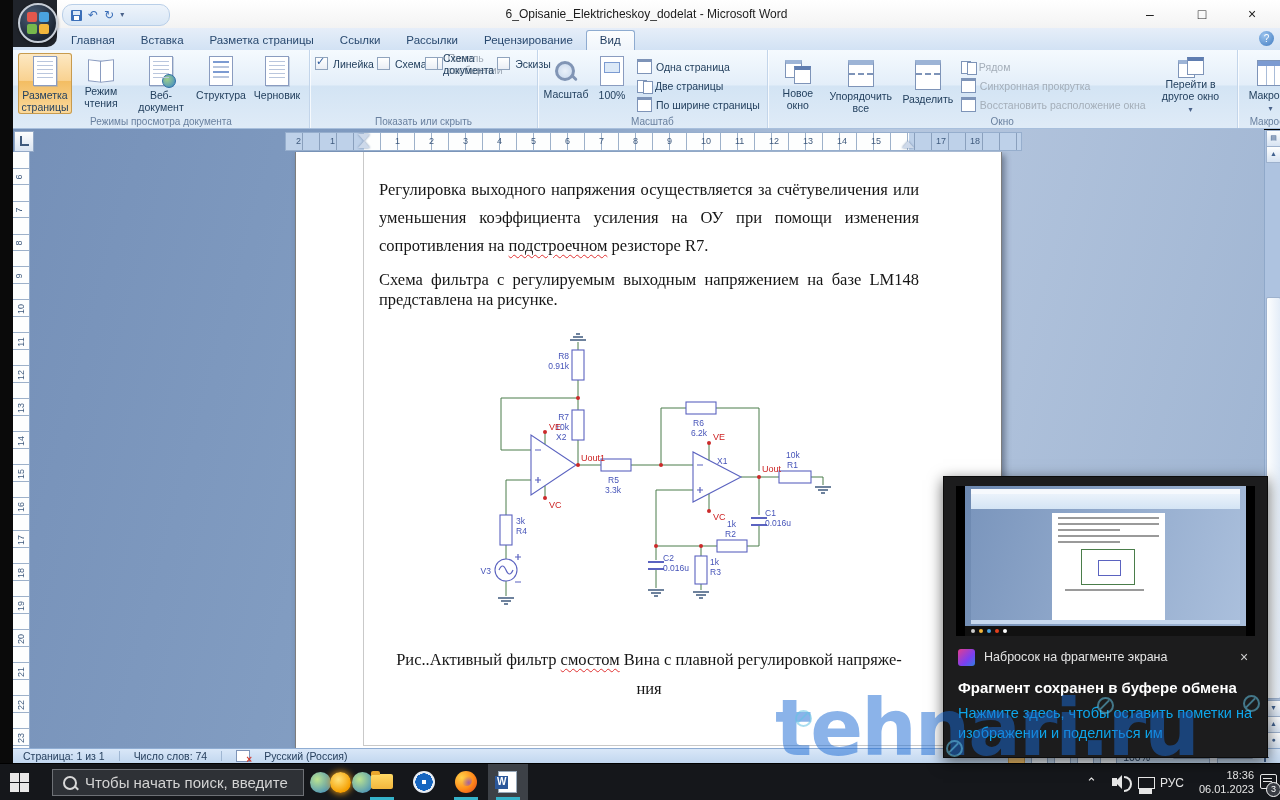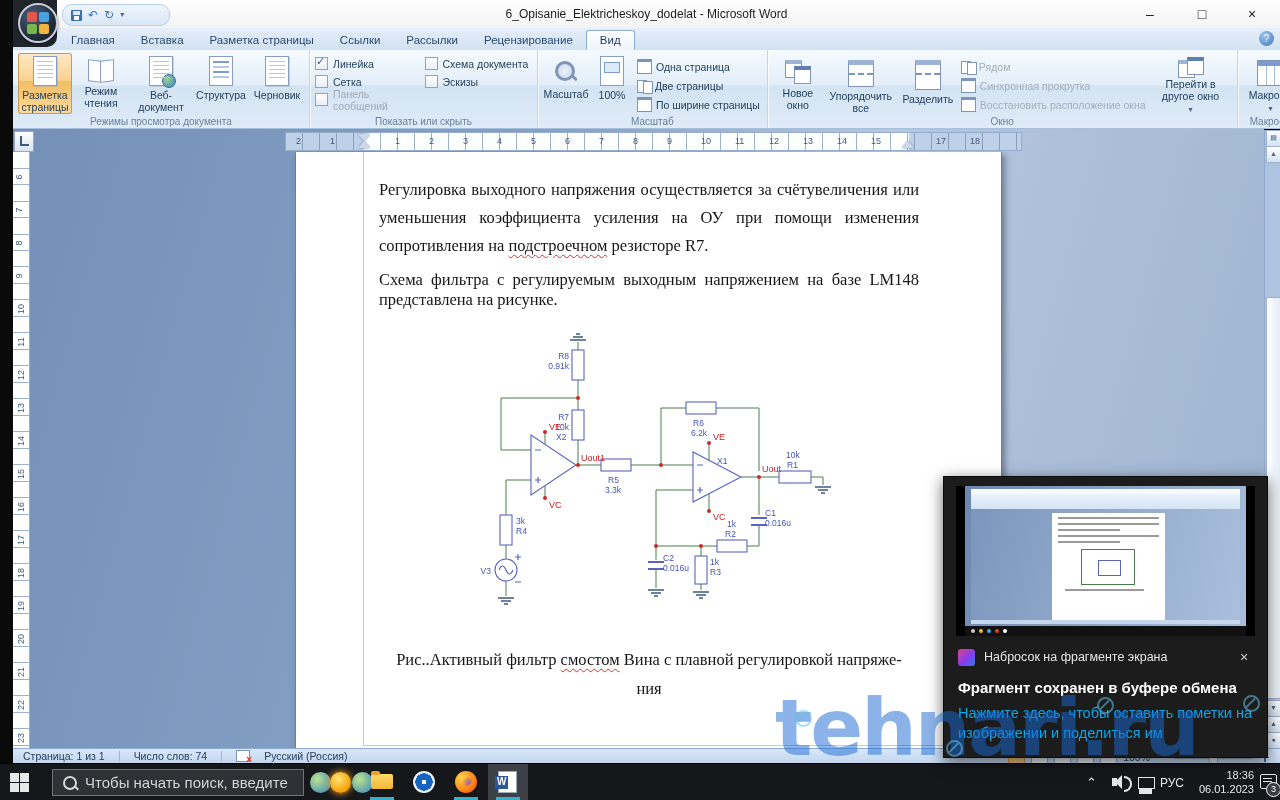--- a/index.html
+++ b/index.html
@@ -42,21 +42,21 @@
   .ic-page{width:22px;height:28px;background:#fff;border:1px solid #8a9cc0;position:relative;box-shadow:1px 1px 0 rgba(140,160,190,.4);}
   .ic-page:after{content:"";position:absolute;left:3px;right:3px;top:4px;height:18px;
       background:repeating-linear-gradient(#b9c6dd 0 1px,transparent 1px 4px);}
   .ic-book{width:26px;height:22px;position:relative;margin-top:4px;}
   .ic-book:before,.ic-book:after{content:"";position:absolute;top:0;width:12px;height:20px;background:#fff;border:1px solid #8a9cc0;}
   .ic-book:before{left:0;transform:skewY(6deg);} .ic-book:after{right:0;transform:skewY(-6deg);}
   .ic-globe{position:absolute;right:-4px;bottom:-3px;width:12px;height:12px;border-radius:50%;background:radial-gradient(circle at 35% 35%,#9fd08a,#3a86c8);border:1px solid #2e6da4;}
   .ic-outline{width:22px;height:28px;background:#fff;border:1px solid #8a9cc0;position:relative;}
   .ic-outline:after{content:"";position:absolute;left:3px;top:4px;width:16px;height:20px;
       background:linear-gradient(#7c9bd1 0 2px,transparent 2px 5px,#b9c6dd 5px 7px,transparent 7px 10px,#7c9bd1 10px 12px,transparent 12px 15px,#b9c6dd 15px 17px,transparent 17px 100%);}
-  .chkcol{display:flex;flex-direction:column;gap:3px;padding-top:3px;}
+  .chkcol{display:flex;flex-direction:row;gap:3px;padding-top:3px;}
   .chkrow{display:flex;align-items:center;gap:5px;font-size:10.5px;color:#24415f;height:15px;}
   .chkrow.disabled{color:#9fa9b5;}
   .cb{width:11px;height:11px;border:1px solid #8fa3bd;background:linear-gradient(#fff,#e9eef5);position:relative;flex:0 0 auto;}
   .cb.checked:after{content:"✓";position:absolute;left:0px;top:-3px;font-size:11px;color:#2d5c9e;}
   .smallrow{display:flex;align-items:center;gap:4px;font-size:10.5px;color:#24415f;height:19px;padding:0 2px;white-space:nowrap;}
   .smallrow.disabled{color:#a4aeb9;}
   .mini-win{width:13px;height:11px;border:1px solid #7e94b8;background:#fff;border-top:3px solid #7e94b8;flex:0 0 auto;}
   .mini-pages{width:14px;height:12px;position:relative;flex:0 0 auto;}
   .mini-pages:before,.mini-pages:after{content:"";position:absolute;width:8px;height:11px;background:#fff;border:1px solid #7e94b8;}
   .mini-pages:before{left:0;top:0;} .mini-pages:after{left:6px;top:1px;}
@@ -252,21 +252,21 @@
   </div>
 
   <div class="grp" style="display:flex;gap:10px;width:228px;box-sizing:border-box;">
     <div class="chkcol" style="width:100px;">
       <div class="chkrow">
         <div class="cb checked"></div>
         <span>Линейка</span>
       </div>
       <div class="chkrow">
         <div class="cb"></div>
-        <span>Сетка</span>
+        <span>Схема</span>
       </div>
       <div class="chkrow disabled">
         <div class="cb"></div>
         <span>Панель сообщений</span>
       </div>
     </div>
     <div class="chkcol" style="width:108px;">
       <div class="chkrow">
         <div class="cb"></div>
         <span>Схема документа</span>

